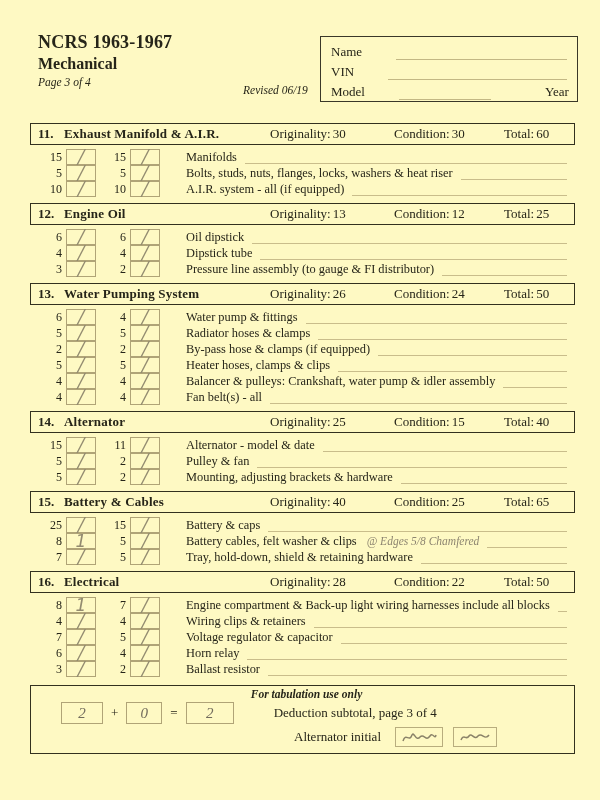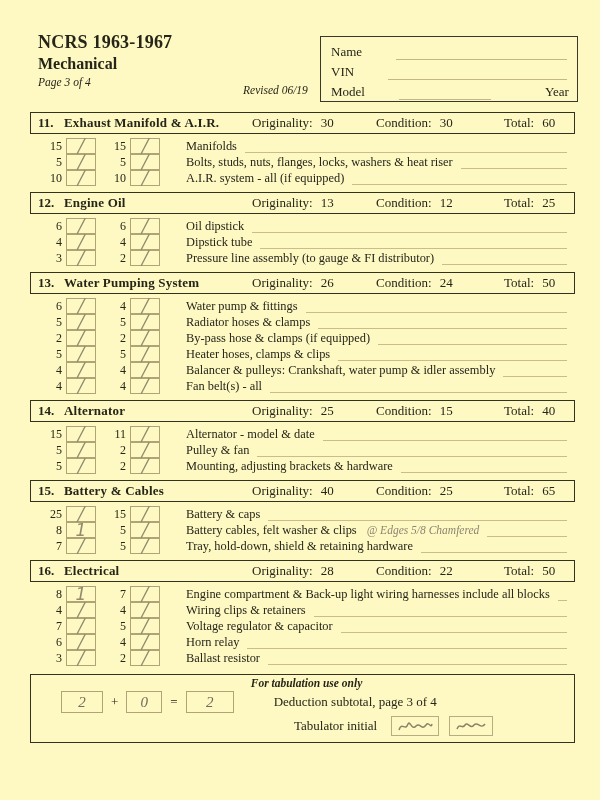--- a/index.html
+++ b/index.html
@@ -13,30 +13,30 @@
   .revised{position:absolute;top:84px;left:243px;font-size:11.5px;font-style:italic;}
   
   .idbox{position:absolute;top:36px;left:320px;width:258px;height:66px;
          border:1.5px solid #3a3828;padding:3px 10px 2px 10px;box-sizing:border-box;}
   .idrow{display:flex;align-items:flex-end;height:20px;font-size:13px;gap:24px;}
   .idrow .lab{margin-right:10px;}
   .idrow .line{border-bottom:1px solid #c3b884;height:15px;flex:1;}
   .idrow .line.fixed{flex:0 0 92px;}
   .idrow .lab.year{margin-left:30px;}
   
-  .form{position:absolute;top:112px;left:30px;width:545px;}
+  .form{position:absolute;top:123px;left:30px;width:545px;}
   .section{margin-bottom:4px;}
   .sec-head{display:flex;align-items:center;border:1.4px solid #33311f;
             height:22px;box-sizing:border-box;padding:0 6px 0 7px;font-size:13px;}
   .sec-num{font-weight:bold;width:26px;}
   .sec-title{font-weight:bold;flex:1;letter-spacing:.2px;}
-  .sc{display:flex;gap:8px;}
+  .sc{display:flex;gap:2px;}
   .sc.orig{width:124px;}
   .sc.cond{width:110px;}
-  .sc.total{width:64px;margin-left:18px;}
+  .sc.total{width:64px;}
   .rows{padding:4px 8px 2px 6px;}
   .row{display:flex;align-items:center;height:16px;overflow:hidden;}
   .pts{width:26px;text-align:right;font-size:12px;padding-right:4px;flex:0 0 auto;}
   .pts.c2{width:30px;}
   .cbox{width:30px;height:16px;box-sizing:border-box;border:1px solid #b0a477;
         flex:0 0 auto;display:flex;align-items:center;justify-content:center;}
   .mark{font-family:"DejaVu Sans",sans-serif;font-style:italic;font-size:17px;
         line-height:14px;color:#938b70;}
   .lbl{margin-left:26px;font-size:12.4px;white-space:nowrap;flex:0 1 auto;}
   .fill{flex:1 1 8px;min-width:0;height:13px;border-bottom:1px solid #c9bd8b;
@@ -508,21 +508,21 @@
         <span class="hw-box b2">
             <span class="hw-digit">0</span>
           </span>
         <span class="op">=</span>
         <span class="hw-box b3">
             <span class="hw-digit">2</span>
           </span>
         <span class="subtotal">Deduction subtotal, page 3 of 4</span>
       </div>
       <div class="tab-bot">
-        <span>Tabulator initial</span>
+        <span>Alternator initial</span>
         <span class="init-box i1">
           <svg width="38" height="14" viewBox="0 0 38 14">
               <path d="M3 11 C6 2, 9 13, 12 5 C14 1, 16 12, 20 7 C24 3, 26 12, 30 6 C33 2, 35 10, 36 5" stroke="#8a8268" stroke-width="1.5" fill="none"></path>
             </svg>
         </span>
         <span class="init-box i2">
           <svg width="34" height="14" viewBox="0 0 34 14">
               <path d="M3 10 C6 3, 8 11, 11 6 C14 2, 16 11, 20 6 C24 2, 27 11, 31 5" stroke="#8a8268" stroke-width="1.5" fill="none"></path>
             </svg>
         </span>

